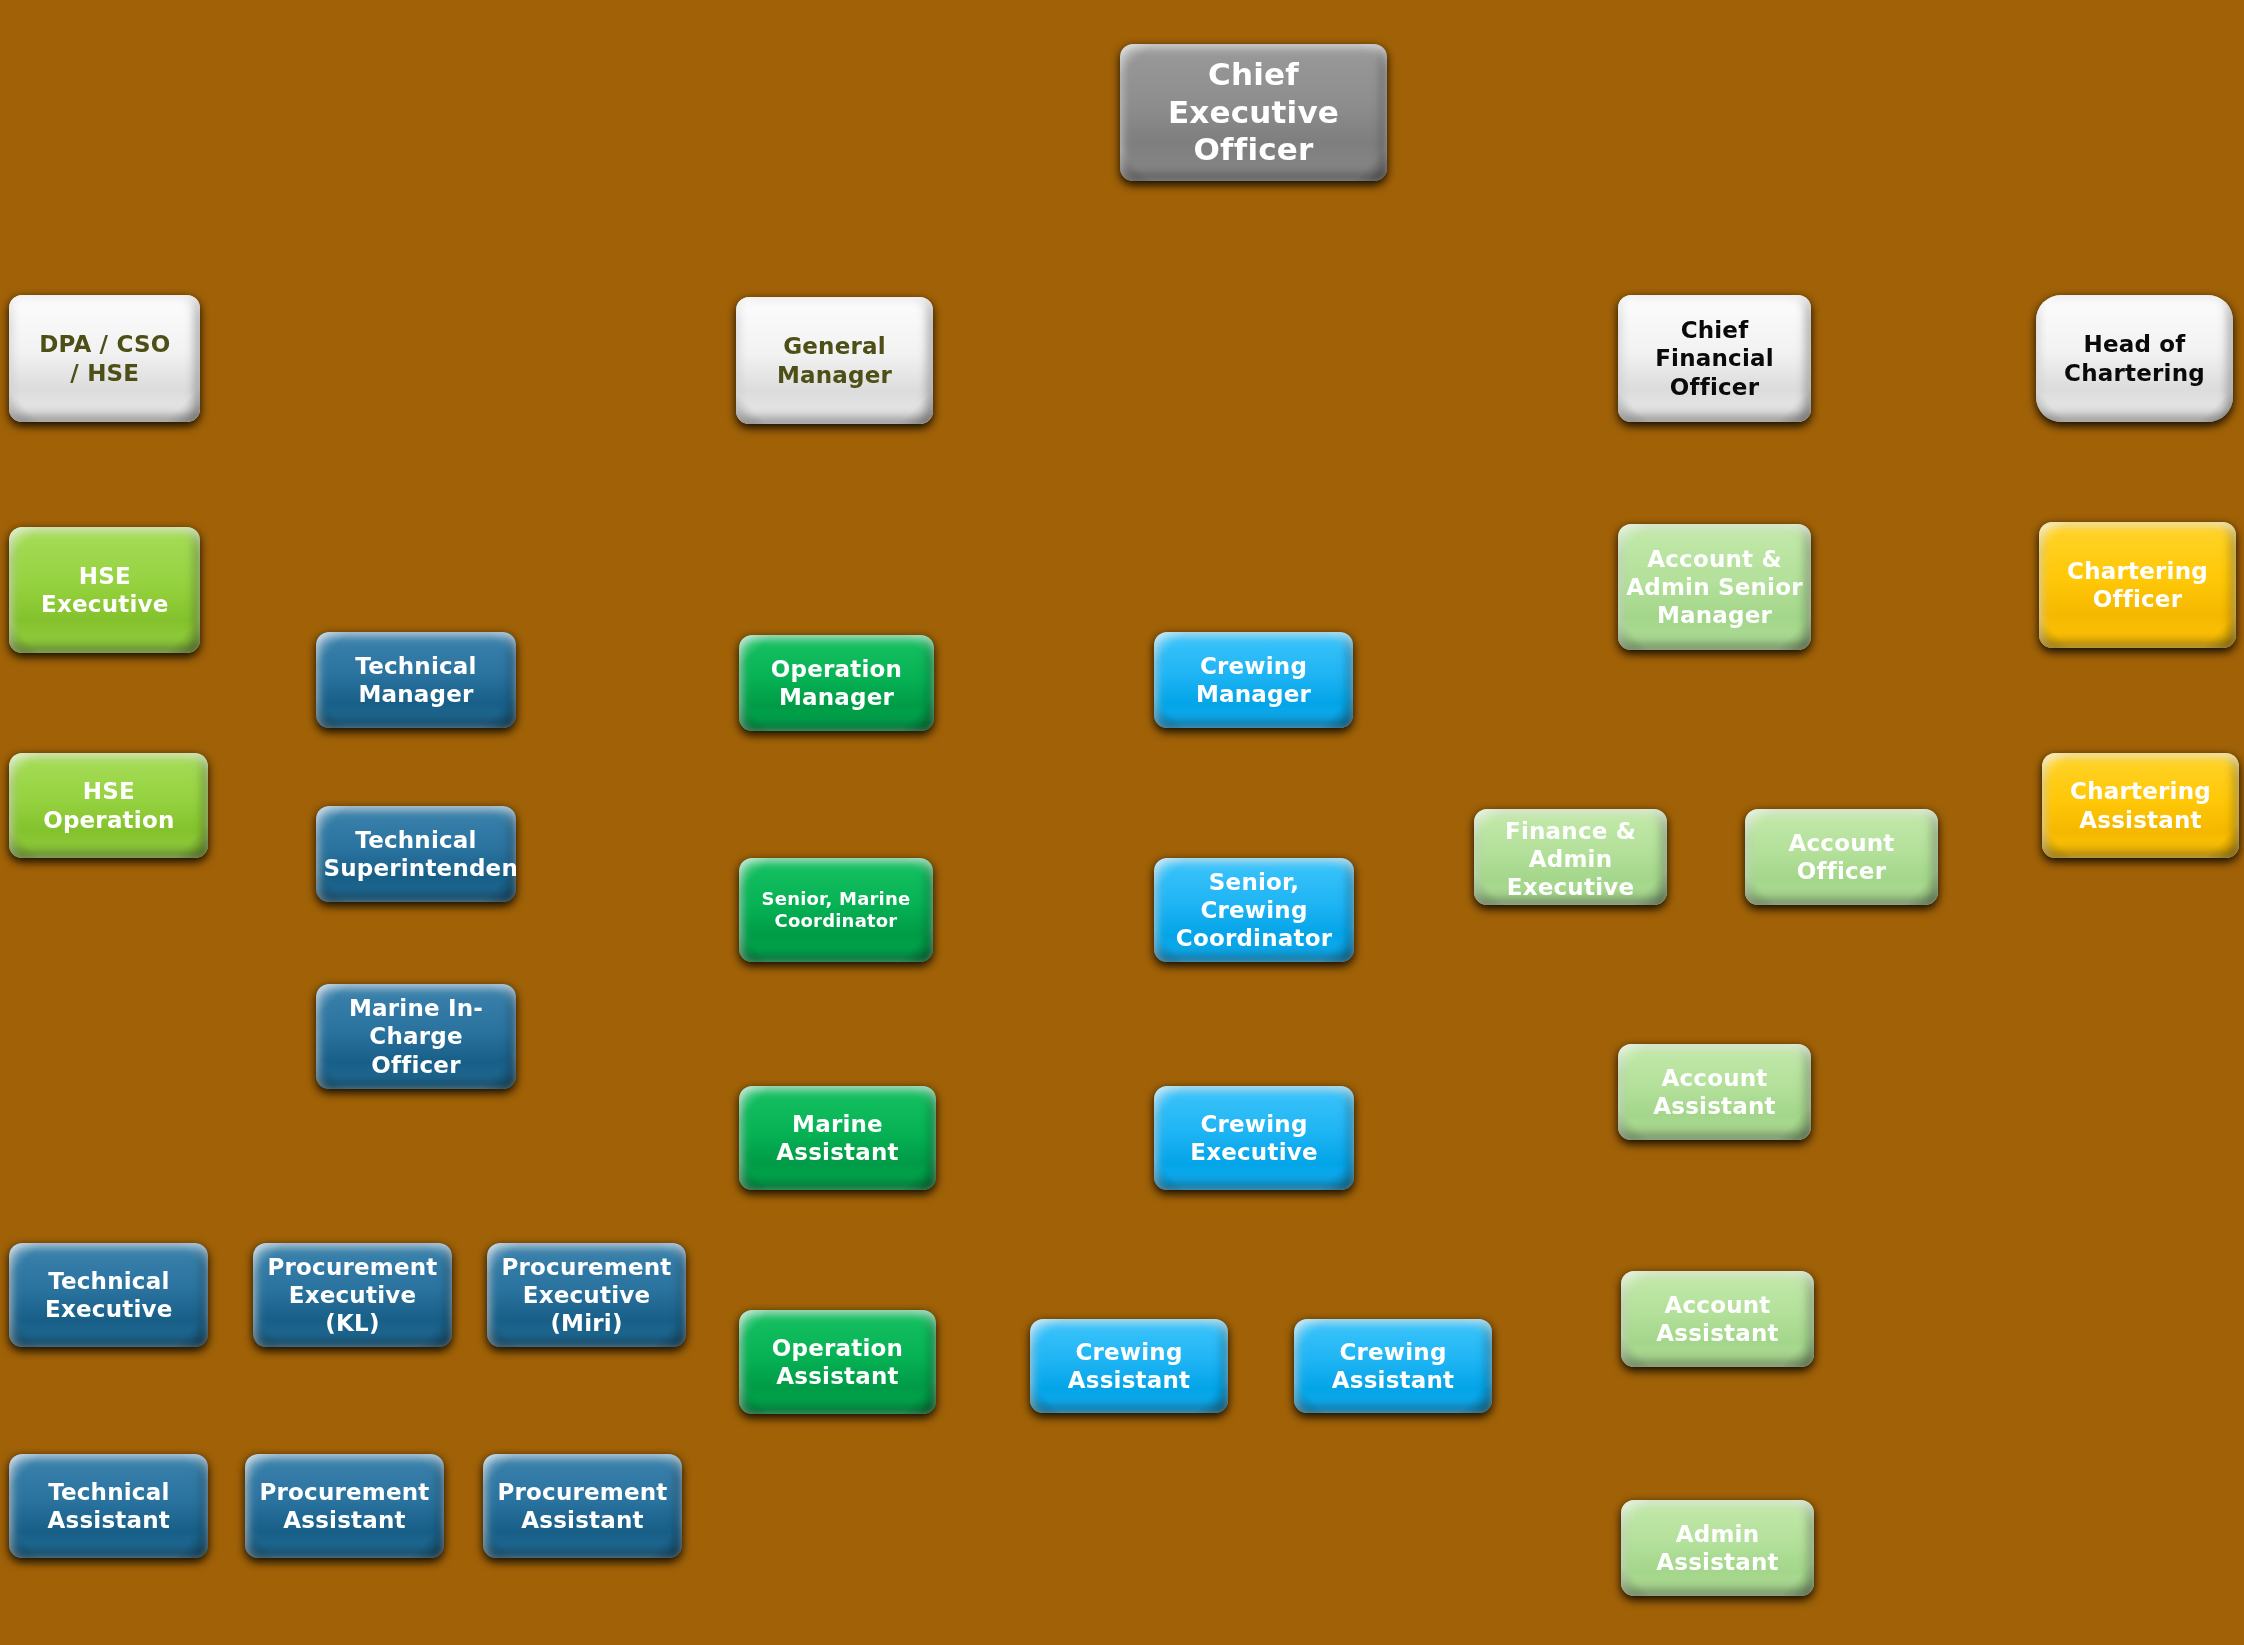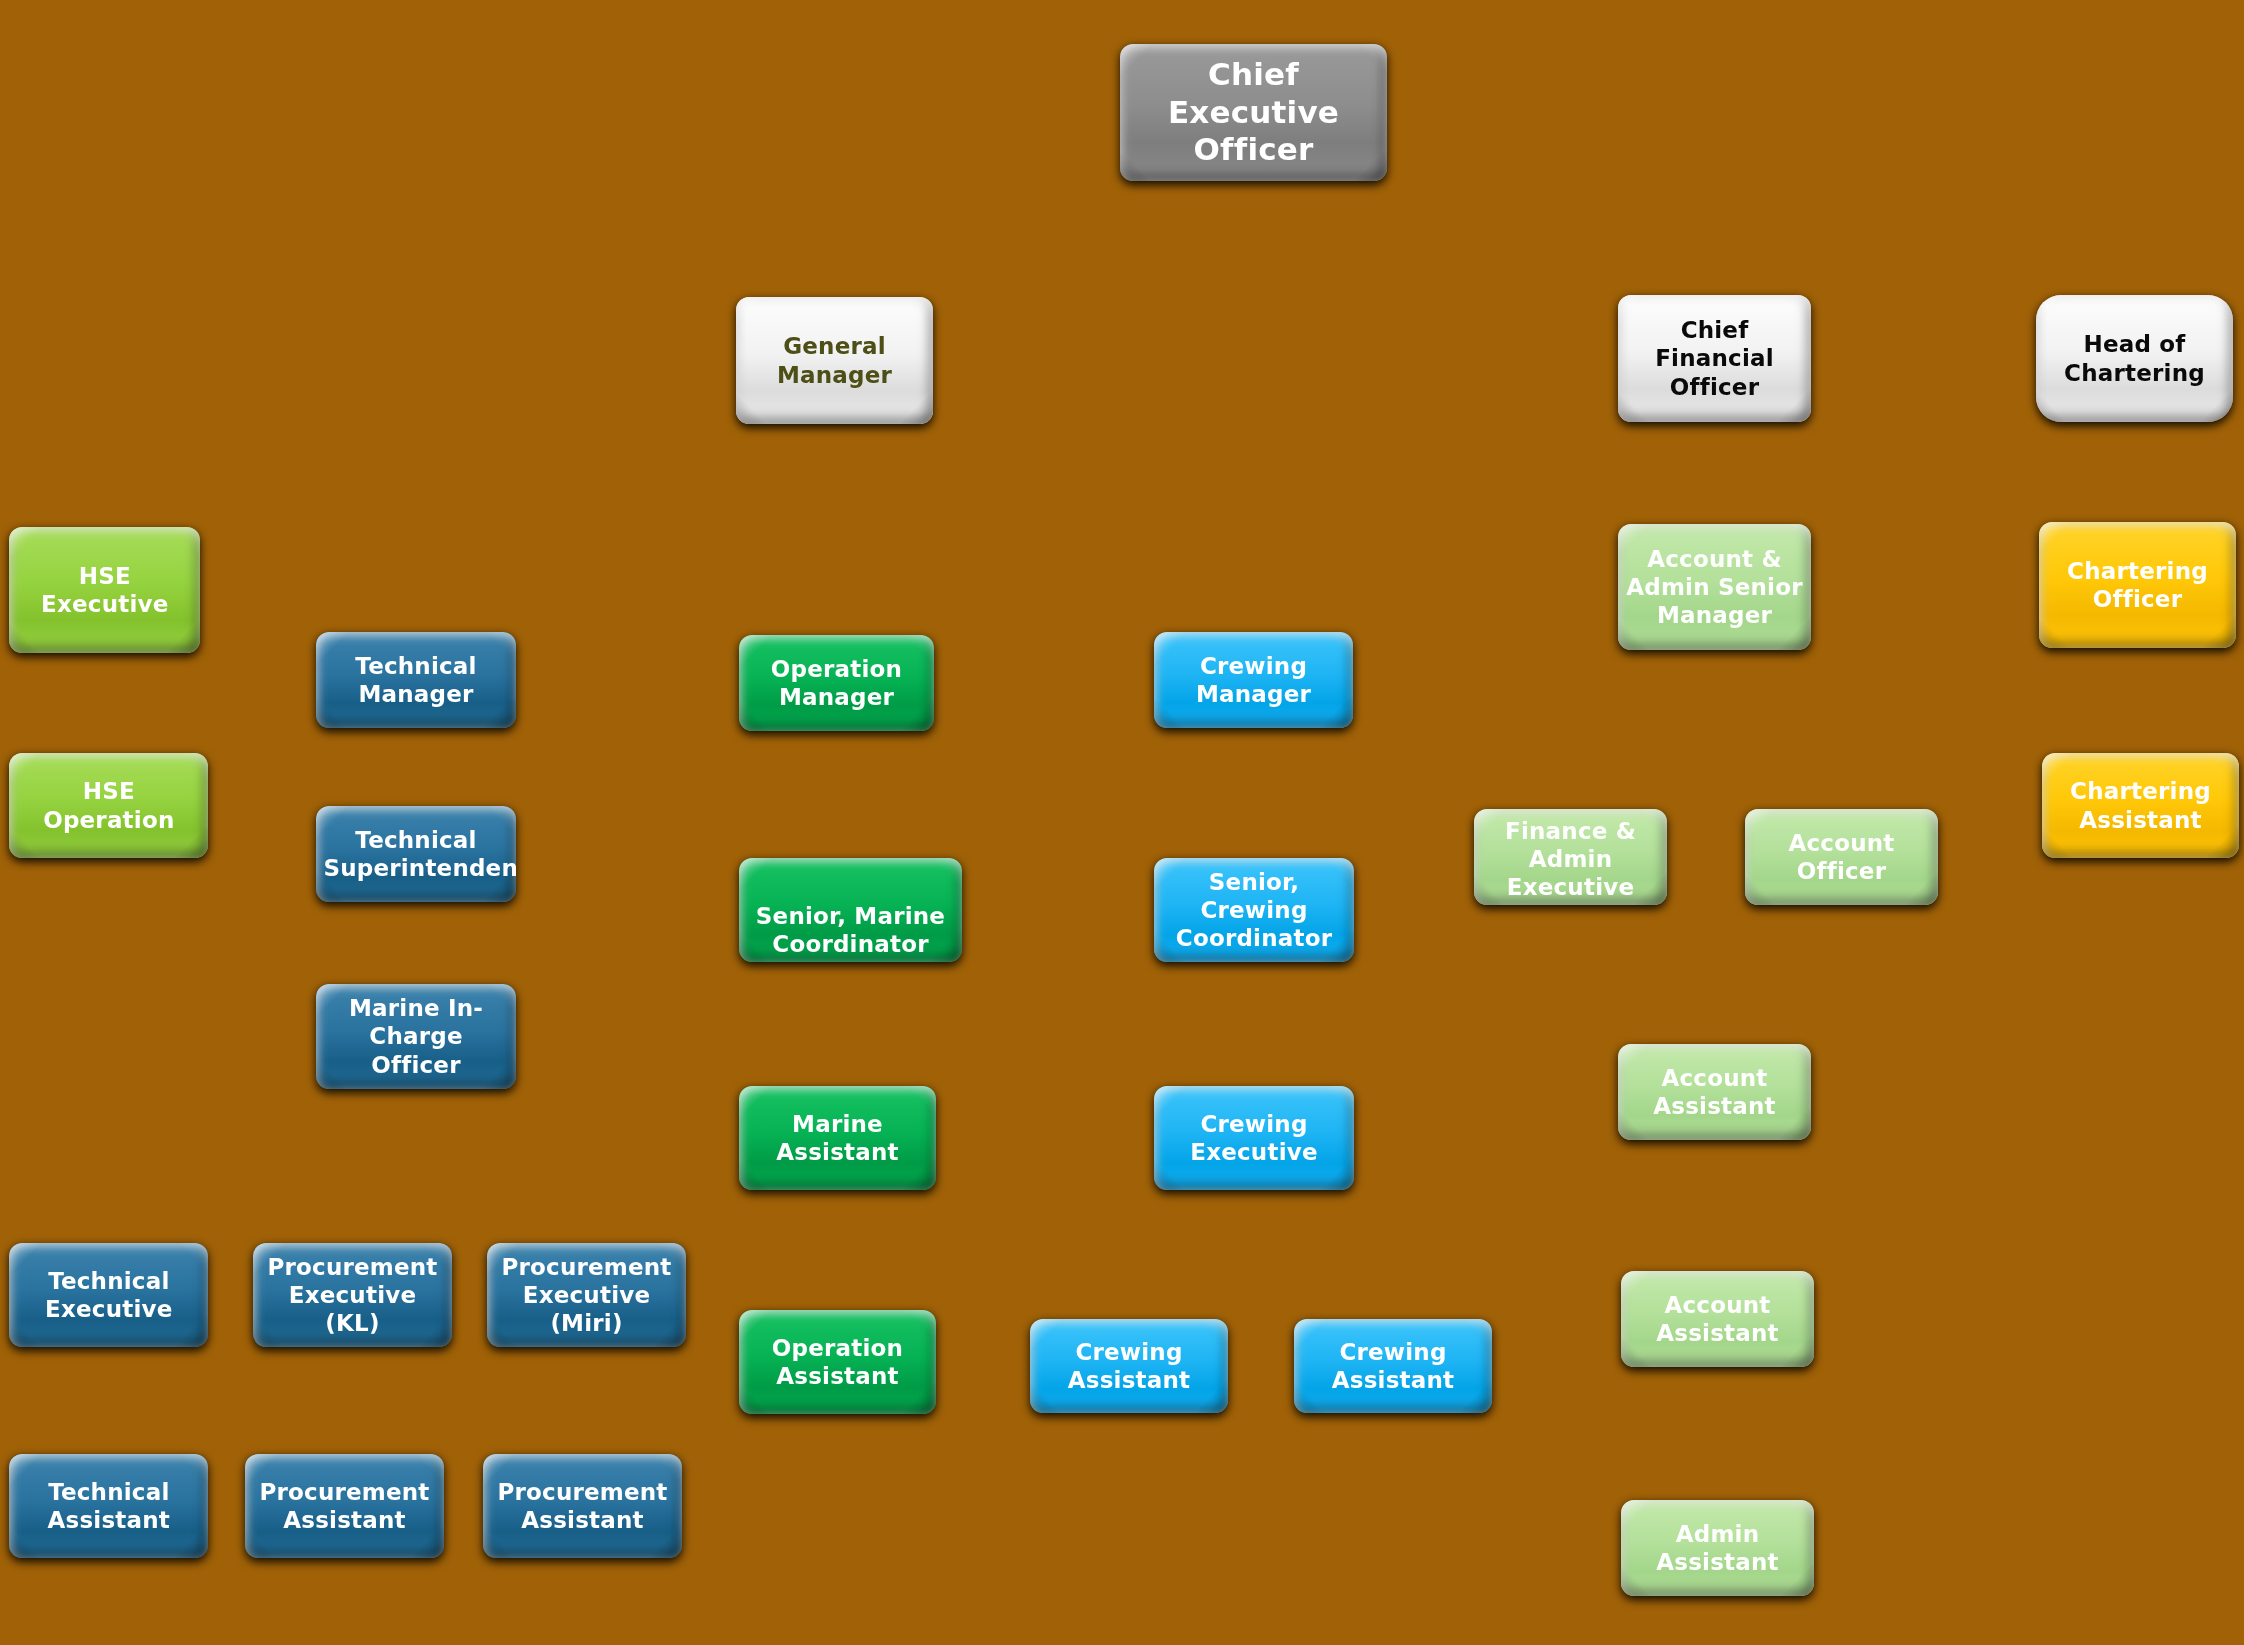--- a/index.html
+++ b/index.html
@@ -117,20 +117,24 @@
 </style>
 </head>
 <body>
 
 <div id="chart-canvas" style="width: 2245px; height: 1646px; background: #a16207;">
     <div class="node t-gray" style="left: 1120px; top: 44px; width: 267px; height: 137px; font-size: 31px;">
       <span class="label">Chief
 Executive
 Officer</span>
     </div>
+    <div class="node t-white-olive" style="left: 9.3px; top: 295px; width: 191px; height: 127px; font-size: 23px;">
+      <span class="label">DPA / CSO
+/ HSE</span>
+    </div>
     <div class="node t-white-olive" style="left: 736px; top: 297px; width: 197px; height: 127px; font-size: 23px;">
       <span class="label">General
 Manager</span>
     </div>
     <div class="node t-white-black" style="left: 1618px; top: 295px; width: 193px; height: 127px; font-size: 23px;">
       <span class="label">Chief
 Financial
 Officer</span>
     </div>
     <div class="node t-white-black" style="left: 2036px; top: 295px; width: 197px; height: 127px; font-size: 23px; border-radius: 25px;">
@@ -162,21 +166,21 @@
       <span class="label">Crewing
 Manager</span>
     </div>
     <div class="node t-limegreen" style="left: 9.3px; top: 753px; width: 199px; height: 105px; font-size: 23px;">
       <span class="label">HSE Operation</span>
     </div>
     <div class="node t-steelblue" style="left: 316px; top: 806px; width: 200px; height: 96px; font-size: 23px;">
       <span class="label">Technical
 Superintendent</span>
     </div>
-    <div class="node t-green" style="left: 739px; top: 858px; width: 223px; height: 104px; font-size: 23px; align-items: flex-end;">
+    <div class="node t-green" style="left: 739px; top: 858px; width: 194px; height: 104px; font-size: 18px;">
       <span class="label">Senior, Marine
 Coordinator</span>
     </div>
     <div class="node t-cyan" style="left: 1154px; top: 858px; width: 200px; height: 104px; font-size: 23px;">
       <span class="label">Senior,
 Crewing
 Coordinator</span>
     </div>
     <div class="node t-palegreen" style="left: 1474px; top: 809px; width: 193px; height: 96px; font-size: 23px; align-items: flex-end;">
       <span class="label">Finance &amp;

